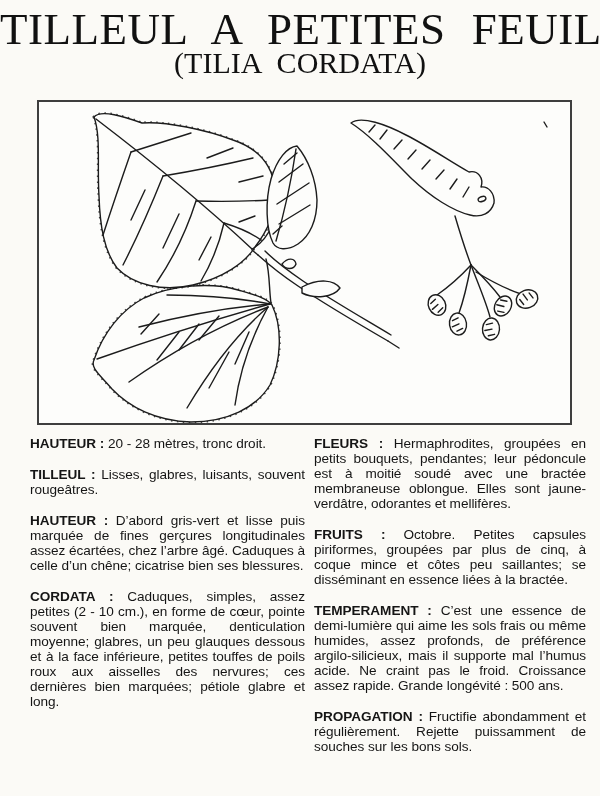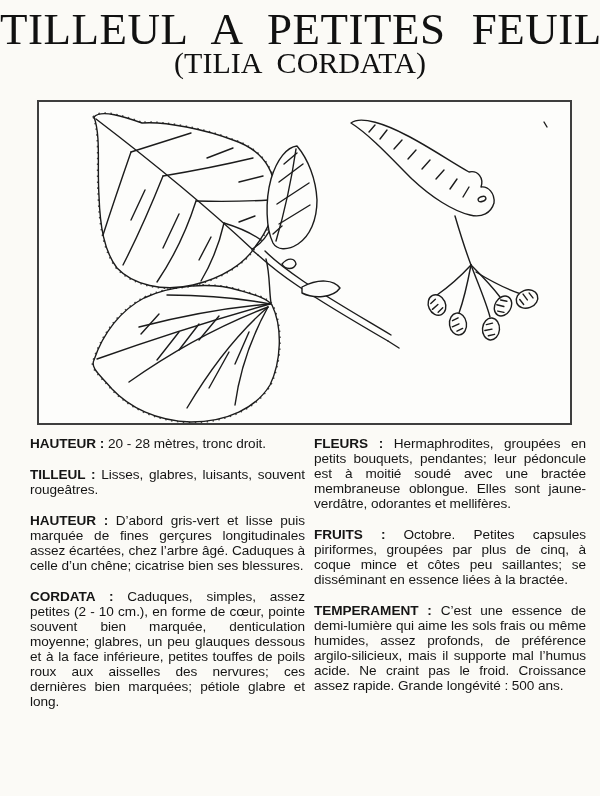--- a/index.html
+++ b/index.html
@@ -138,16 +138,17 @@
     <div class="col left" id="col-left">
         <p class="entry"><b class="lbl">HAUTEUR :</b><span> 20 - 28 mètres, tronc droit.</span></p>
         <p class="entry"><b class="lbl">TILLEUL :</b><span> Lisses, glabres, luisants, souvent rougeâtres.</span></p>
         <p class="entry"><b class="lbl">HAUTEUR :</b><span> D’abord gris-vert et lisse puis marquée de fines gerçures longitudinales assez écartées, chez l’arbre âgé. Caduques à celle d’un chêne; cicatrise bien ses blessures.</span></p>
         <p class="entry"><b class="lbl">CORDATA :</b><span> Caduques, simples, assez petites (2 - 10 cm.), en forme de cœur, pointe souvent bien marquée, denticulation moyenne; glabres, un peu glauques dessous et à la face inférieure, petites touffes de poils roux aux aisselles des nervures; ces dernières bien marquées; pétiole glabre et long.</span></p>
       </div>
     <div class="col right" id="col-right">
         <p class="entry"><b class="lbl">FLEURS :</b><span> Hermaphrodites, groupées en petits bouquets, pendantes; leur pédoncule est à moitié soudé avec une bractée membraneuse oblongue. Elles sont jaune-verdâtre, odorantes et mellifères.</span></p>
         <p class="entry"><b class="lbl">FRUITS :</b><span> Octobre. Petites capsules piriformes, groupées par plus de cinq, à coque mince et côtes peu saillantes; se disséminant en essence liées à la bractée.</span></p>
         <p class="entry"><b class="lbl">TEMPERAMENT :</b><span> C’est une essence de demi-lumière qui aime les sols frais ou même humides, assez profonds, de préférence argilo-silicieux, mais il supporte mal l’humus acide. Ne craint pas le froid. Croissance assez rapide. Grande longévité : 500 ans.</span></p>
+        <p class="entry"><b class="lbl">PROPAGATION :</b><span> Fructifie abondamment et régulièrement. Rejette puissamment de souches sur les bons sols.</span></p>
       </div>
   </div>
 
 </div>
 
 </body></html>

